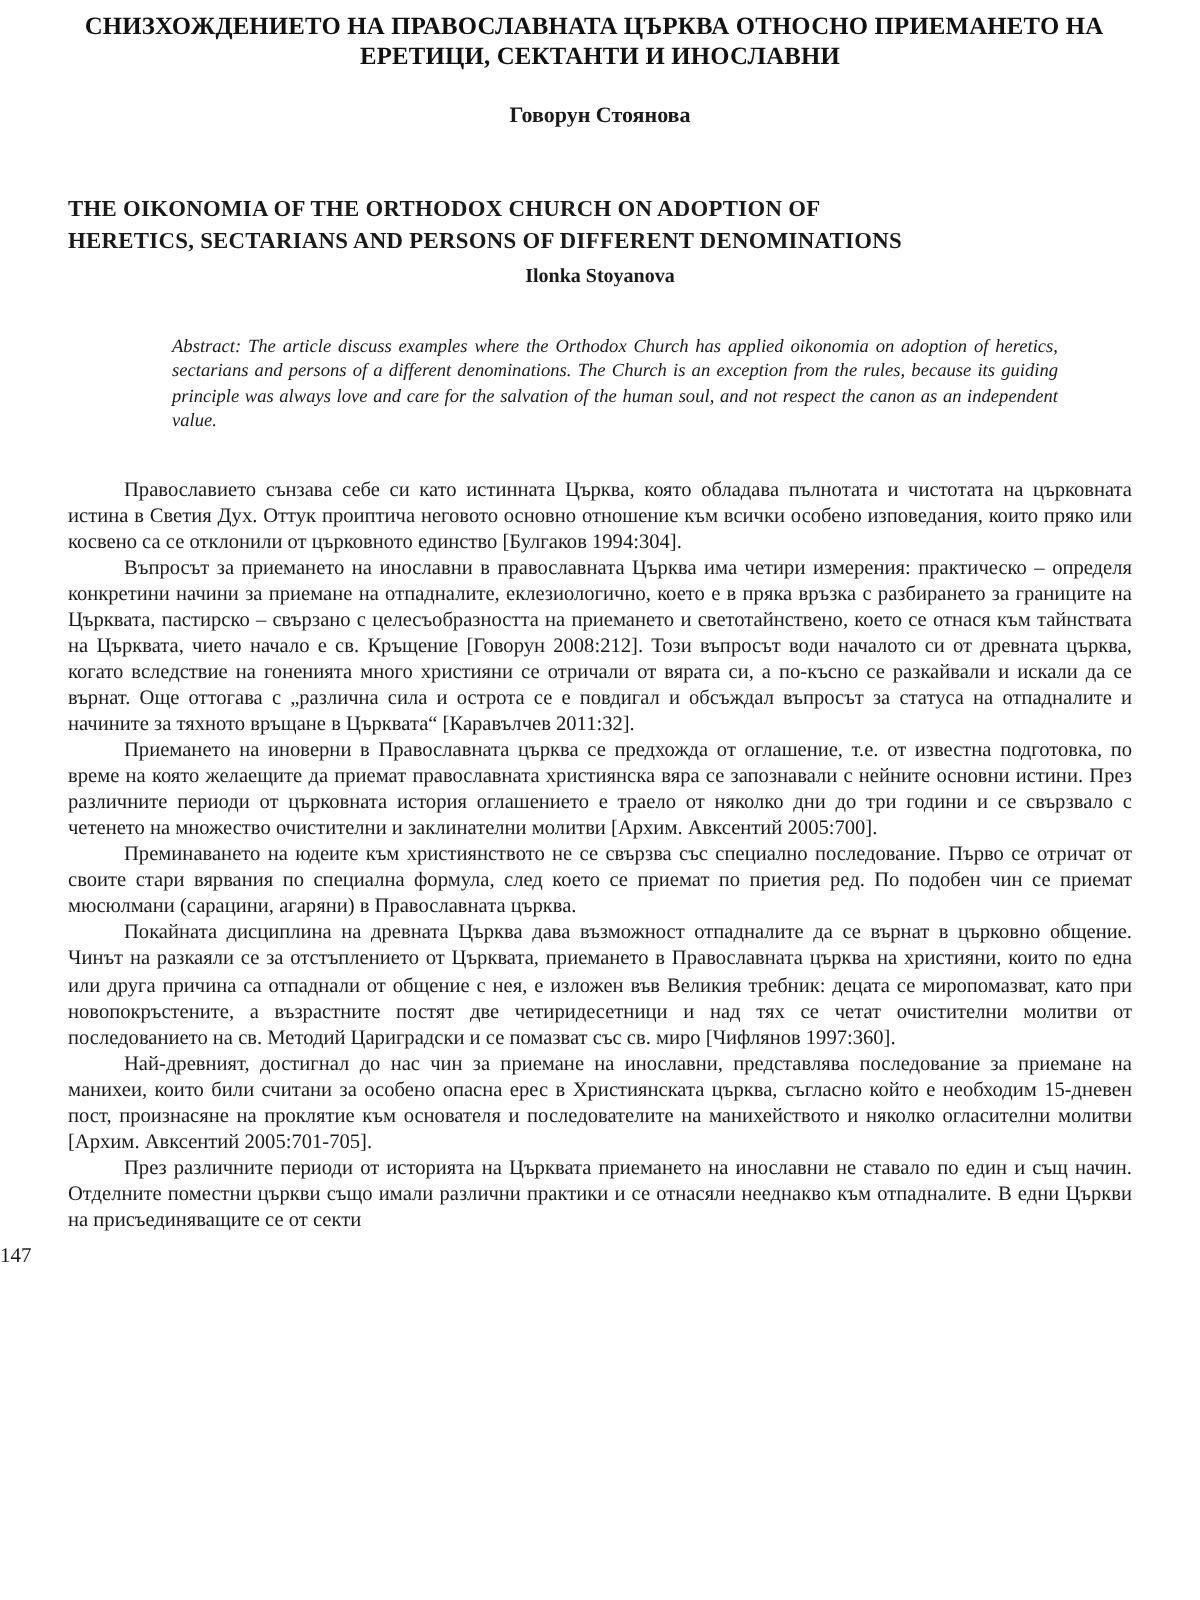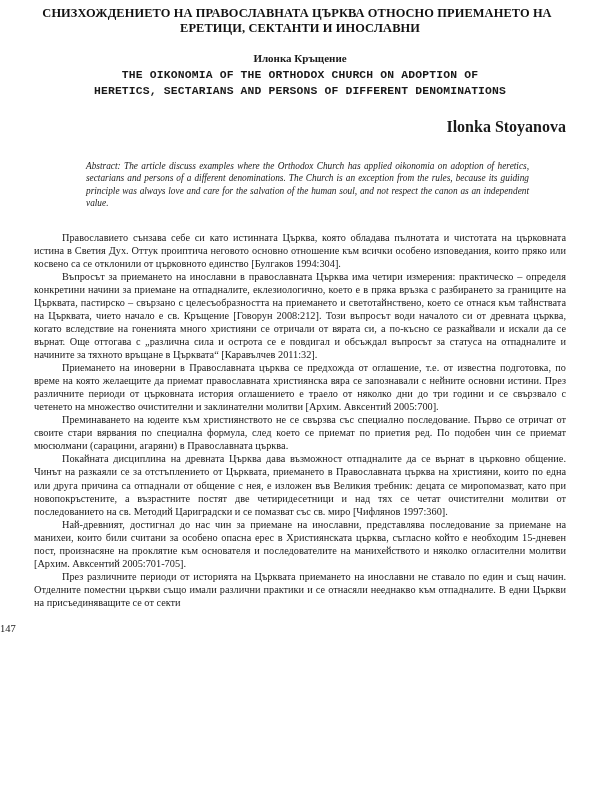--- a/index.html
+++ b/index.html
@@ -37,36 +37,34 @@
   .title-bg .l2 { display: block; }
 
   .author-bg {
     text-align: center;
     font-weight: bold;
     font-size: 11px;
     margin-top: 17px;
   }
 
   .title-en {
-    text-align: center;
     font-weight: bold;
     font-size: 11.4px;
     line-height: 15.4px;
-    margin-top: 4px;
+    margin-top: 34px;
     letter-spacing: 0.15px;
-    font-family: Liberation Mono, monospace;
   }
   .title-en .l1 { display: block; }
   .title-en .l2 { display: block; }
 
   .author-en {
-    text-align: right;
+    text-align: center;
     font-weight: bold;
-    font-size: 16px;
-    margin-top: 19px;
+    font-size: 10px;
+    margin-top: 4px;
   }
 
   
   .abstract {
     margin: 24px 37px 0 52px;
     font-style: italic;
     font-size: 9.3px;
     line-height: 12.4px;
     text-align: justify;
     text-justify: inter-word;
@@ -106,21 +104,21 @@
 </head>
 <body>
 
 <div class="page">
 
   <div class="title-bg">
     <span class="l1">СНИЗХОЖДЕНИЕТО НА ПРАВОСЛАВНАТА ЦЪРКВА ОТНОСНО ПРИЕМАНЕТО НА</span>
     <span class="l2">ЕРЕТИЦИ, СЕКТАНТИ И ИНОСЛАВНИ</span>
   </div>
 
-  <div class="author-bg">Илонка Кръщение</div>
+  <div class="author-bg">Говорун Стоянова</div>
 
   <div class="title-en">
     <span class="l1">THE OIKONOMIA OF THE ORTHODOX CHURCH ON ADOPTION OF</span>
     <span class="l2">HERETICS, SECTARIANS AND  PERSONS OF DIFFERENT DENOMINATIONS</span>
   </div>
 
   <div class="author-en">Ilonka Stoyanova</div>
 
   <div class="abstract">
     <p>Abstract: The article discuss examples where the Orthodox Church has applied oikonomia on adoption of heretics, sectarians and  persons of a different denominations. The Church is an exception from the rules, because its guiding principle was always love and care for the salvation of the human soul, and not respect the canon as an independent value.</p>

